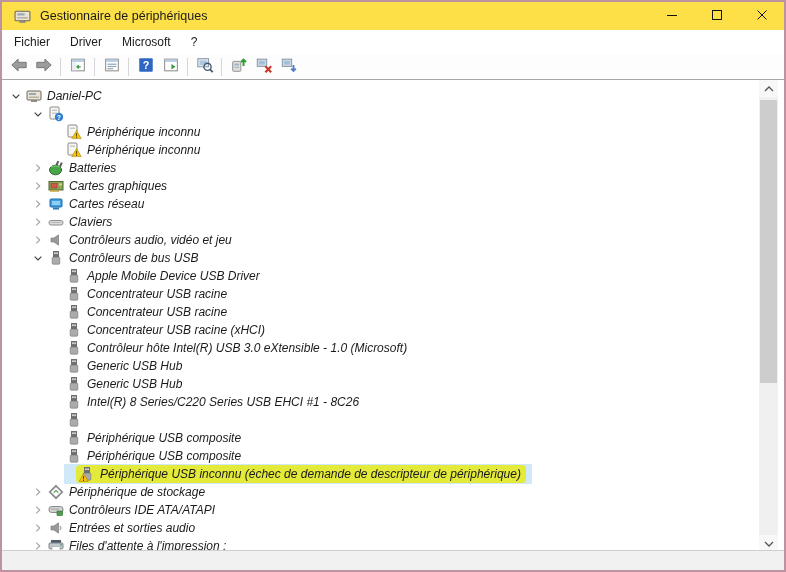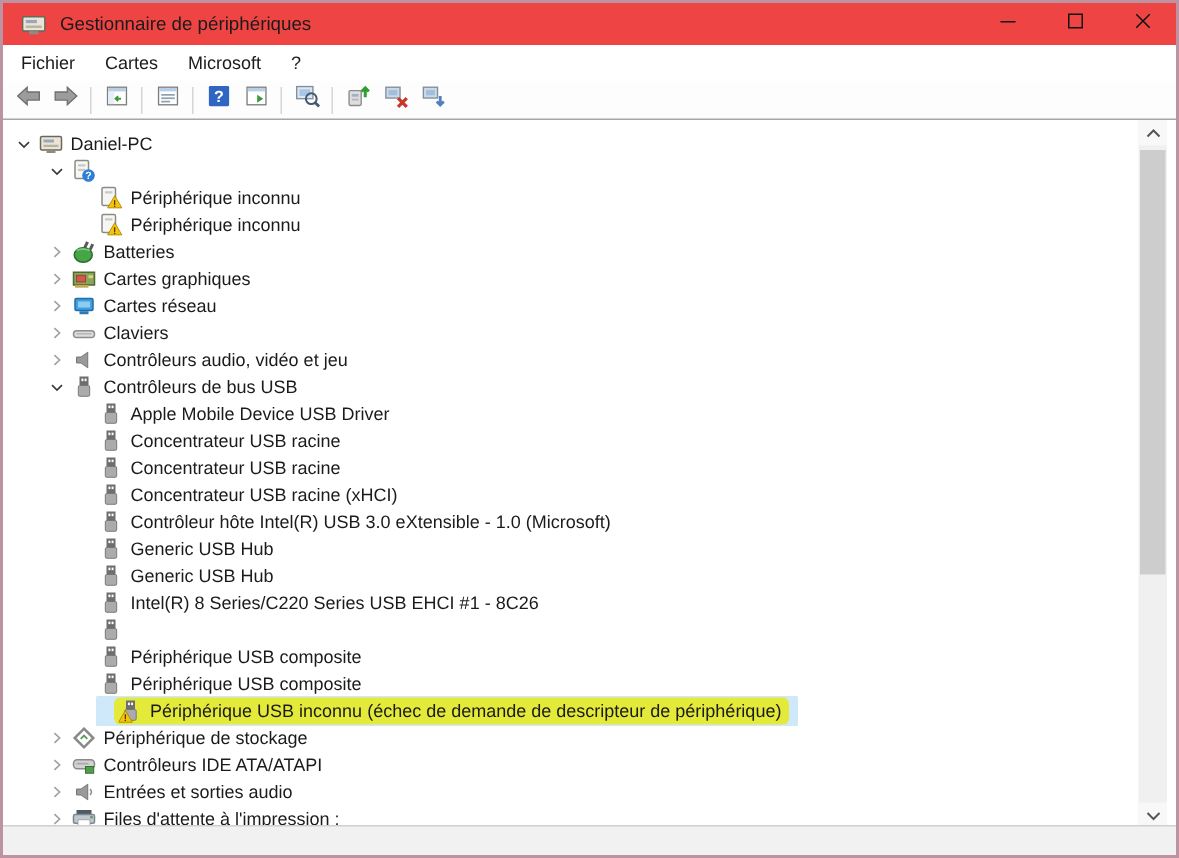--- a/index.html
+++ b/index.html
@@ -4,21 +4,21 @@
 <style>
   html,body{margin:0;padding:0;background:#fff;}
   *{box-sizing:border-box;}
   .window{
     position:relative;width:786px;height:572px;
     border:2px solid var(--winborder,#bd93a2);
     background:#fff;overflow:hidden;
     font-family:"Liberation Sans",sans-serif;color:#1b1b1b;
   }
   
-  .titlebar{position:absolute;left:0;top:0;right:0;height:28px;display:flex;align-items:center;background:#ef4444;}
+  .titlebar{position:absolute;left:0;top:0;right:0;height:28px;display:flex;align-items:center;background:#fde047;}
   .titlebar .appicon{width:17px;height:17px;margin-left:12px;flex:0 0 auto;}
   .titlebar .title{margin-left:9px;font-size:12.5px;}
   .wincontrols{position:absolute;right:0;top:0;height:28px;display:flex;}
   .wincontrol{width:45px;height:28px;display:flex;align-items:center;justify-content:center;}
   .wincontrol svg{width:12px;height:12px;}
   
   .menubar{position:absolute;left:0;top:28px;right:0;height:24px;display:flex;align-items:center;padding-left:2px;background:#fff;}
   .menuitem{padding:3px 10px;font-size:12px;}
   
   .toolbar{position:absolute;left:0;top:52px;right:0;height:26px;display:flex;align-items:center;padding-left:4px;background:#fdfdfd;border-bottom:1px solid #a6a6a6;}
@@ -28,21 +28,21 @@
   
   .tree{position:absolute;left:0;top:78px;width:786px;height:472px;background:#fff;overflow:hidden;padding-top:7px;}
   .tree-row{height:18px;display:flex;align-items:center;font-size:12px;white-space:nowrap;}
   .chev{width:16px;height:16px;flex:0 0 auto;display:flex;align-items:center;justify-content:center;}
   .chev svg{width:14px;height:14px;}
   .lvl0 .chev{margin-left:6px;}
   .lvl1 .chev{margin-left:28px;}
   .lvl2 .chev{margin-left:46px;}
   .ticon{width:16px;height:16px;flex:0 0 auto;margin:0 5px 0 2px;}
   .ticon svg{width:16px;height:16px;display:block;}
-  .tlabel{line-height:18px;}
+  .tlabel{line-height:18px;font-style:italic;}
   .hl-blue{display:flex;align-items:center;background:var(--sel,#cfe9fb);padding:1px 6px 1px 12px;border-radius:1px;}
   .hl-yellow{display:flex;align-items:center;background:var(--hl,#e4ea39);border-radius:4px;padding:0 5px 0 1px;}
   
   .vscroll{position:absolute;right:6px;top:78px;width:19px;height:472px;background:#f0f0f0;}
   .sbtn{position:absolute;left:0;width:19px;height:17px;background:#f8f8f8;display:flex;align-items:center;justify-content:center;}
   .sbtn svg{width:10px;height:8px;}
   .sbtn.up{top:0;}
   .sbtn.down{bottom:0;}
   .sthumb{position:absolute;left:1px;top:20px;width:17px;height:283px;background:#cdcdcd;}
   
@@ -73,21 +73,21 @@
           </svg></span>
       </div>
       <div class="wincontrol">
         <span><svg viewBox="0 0 12 12">
             <path d="M1.5 1.5 L10.5 10.5 M10.5 1.5 L1.5 10.5" stroke="#111" stroke-width="1"></path>
           </svg></span>
       </div>
     </div>
   <div class="menubar">
       <div class="menuitem">Fichier</div>
-      <div class="menuitem">Cartes</div>
+      <div class="menuitem">Driver</div>
       <div class="menuitem">Microsoft</div>
       <div class="menuitem">?</div>
     </div>
   <div class="toolbar">
       <div class="tbtn">
         <span><svg viewBox="0 0 20 20">
             <path d="M2 10 L9 3.5 V7 H18 V13 H9 V16.5 Z" fill="#9c9c9c" stroke="#6f6f6f"></path>
           </svg></span>
       </div>
       <div class="tbtn">

